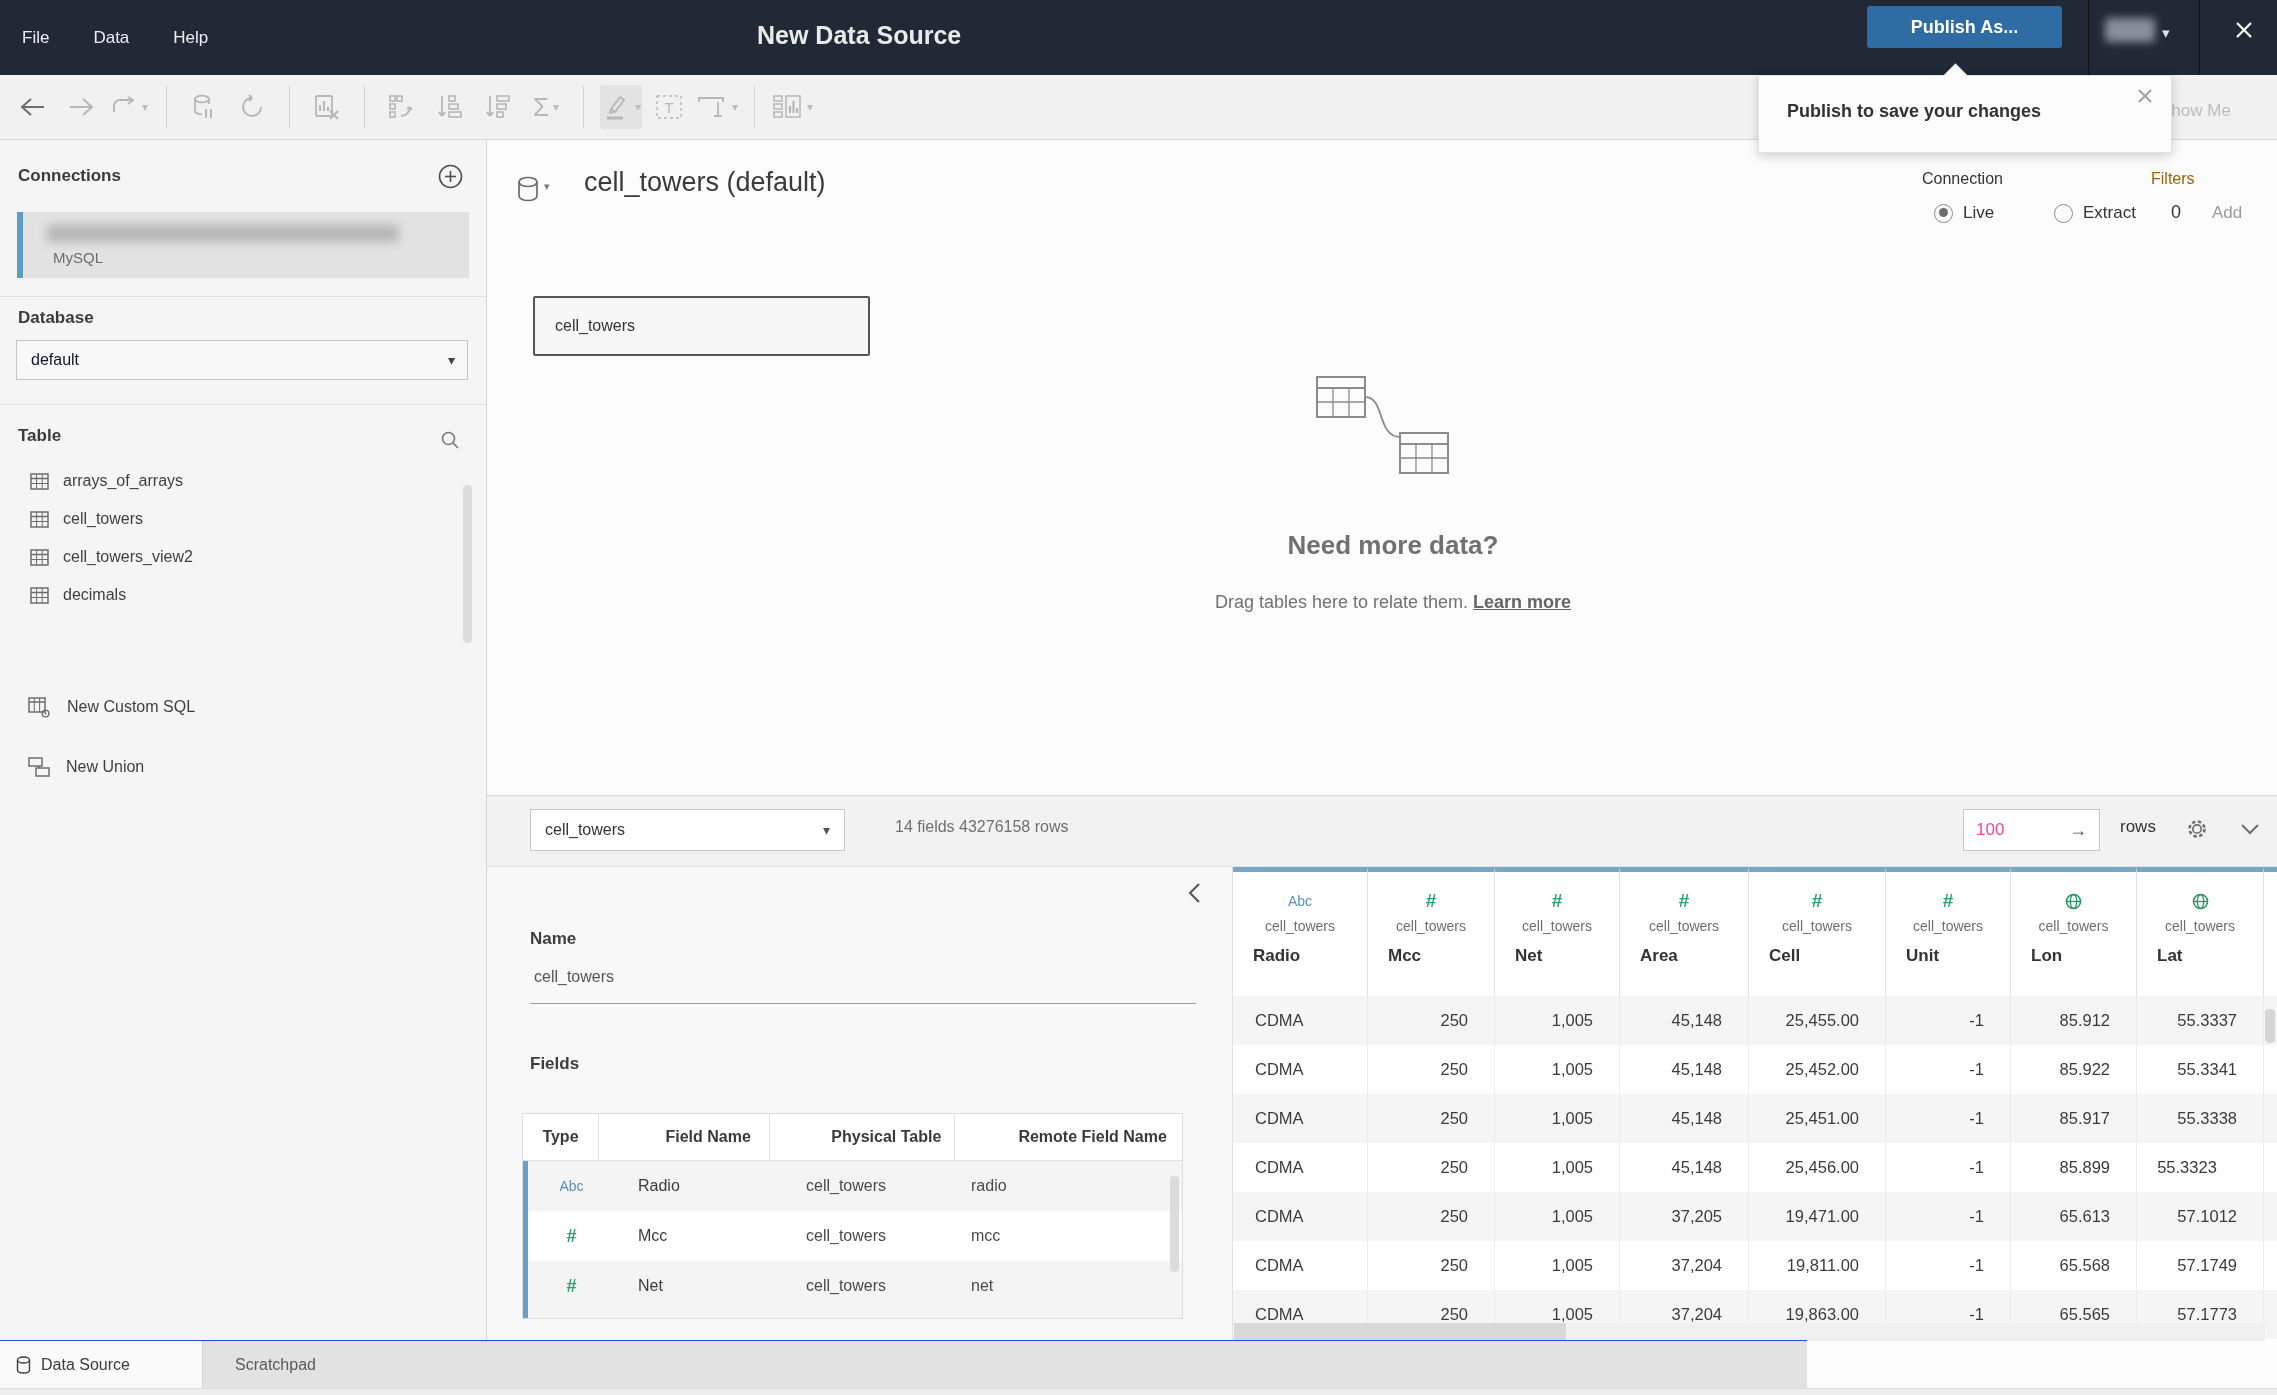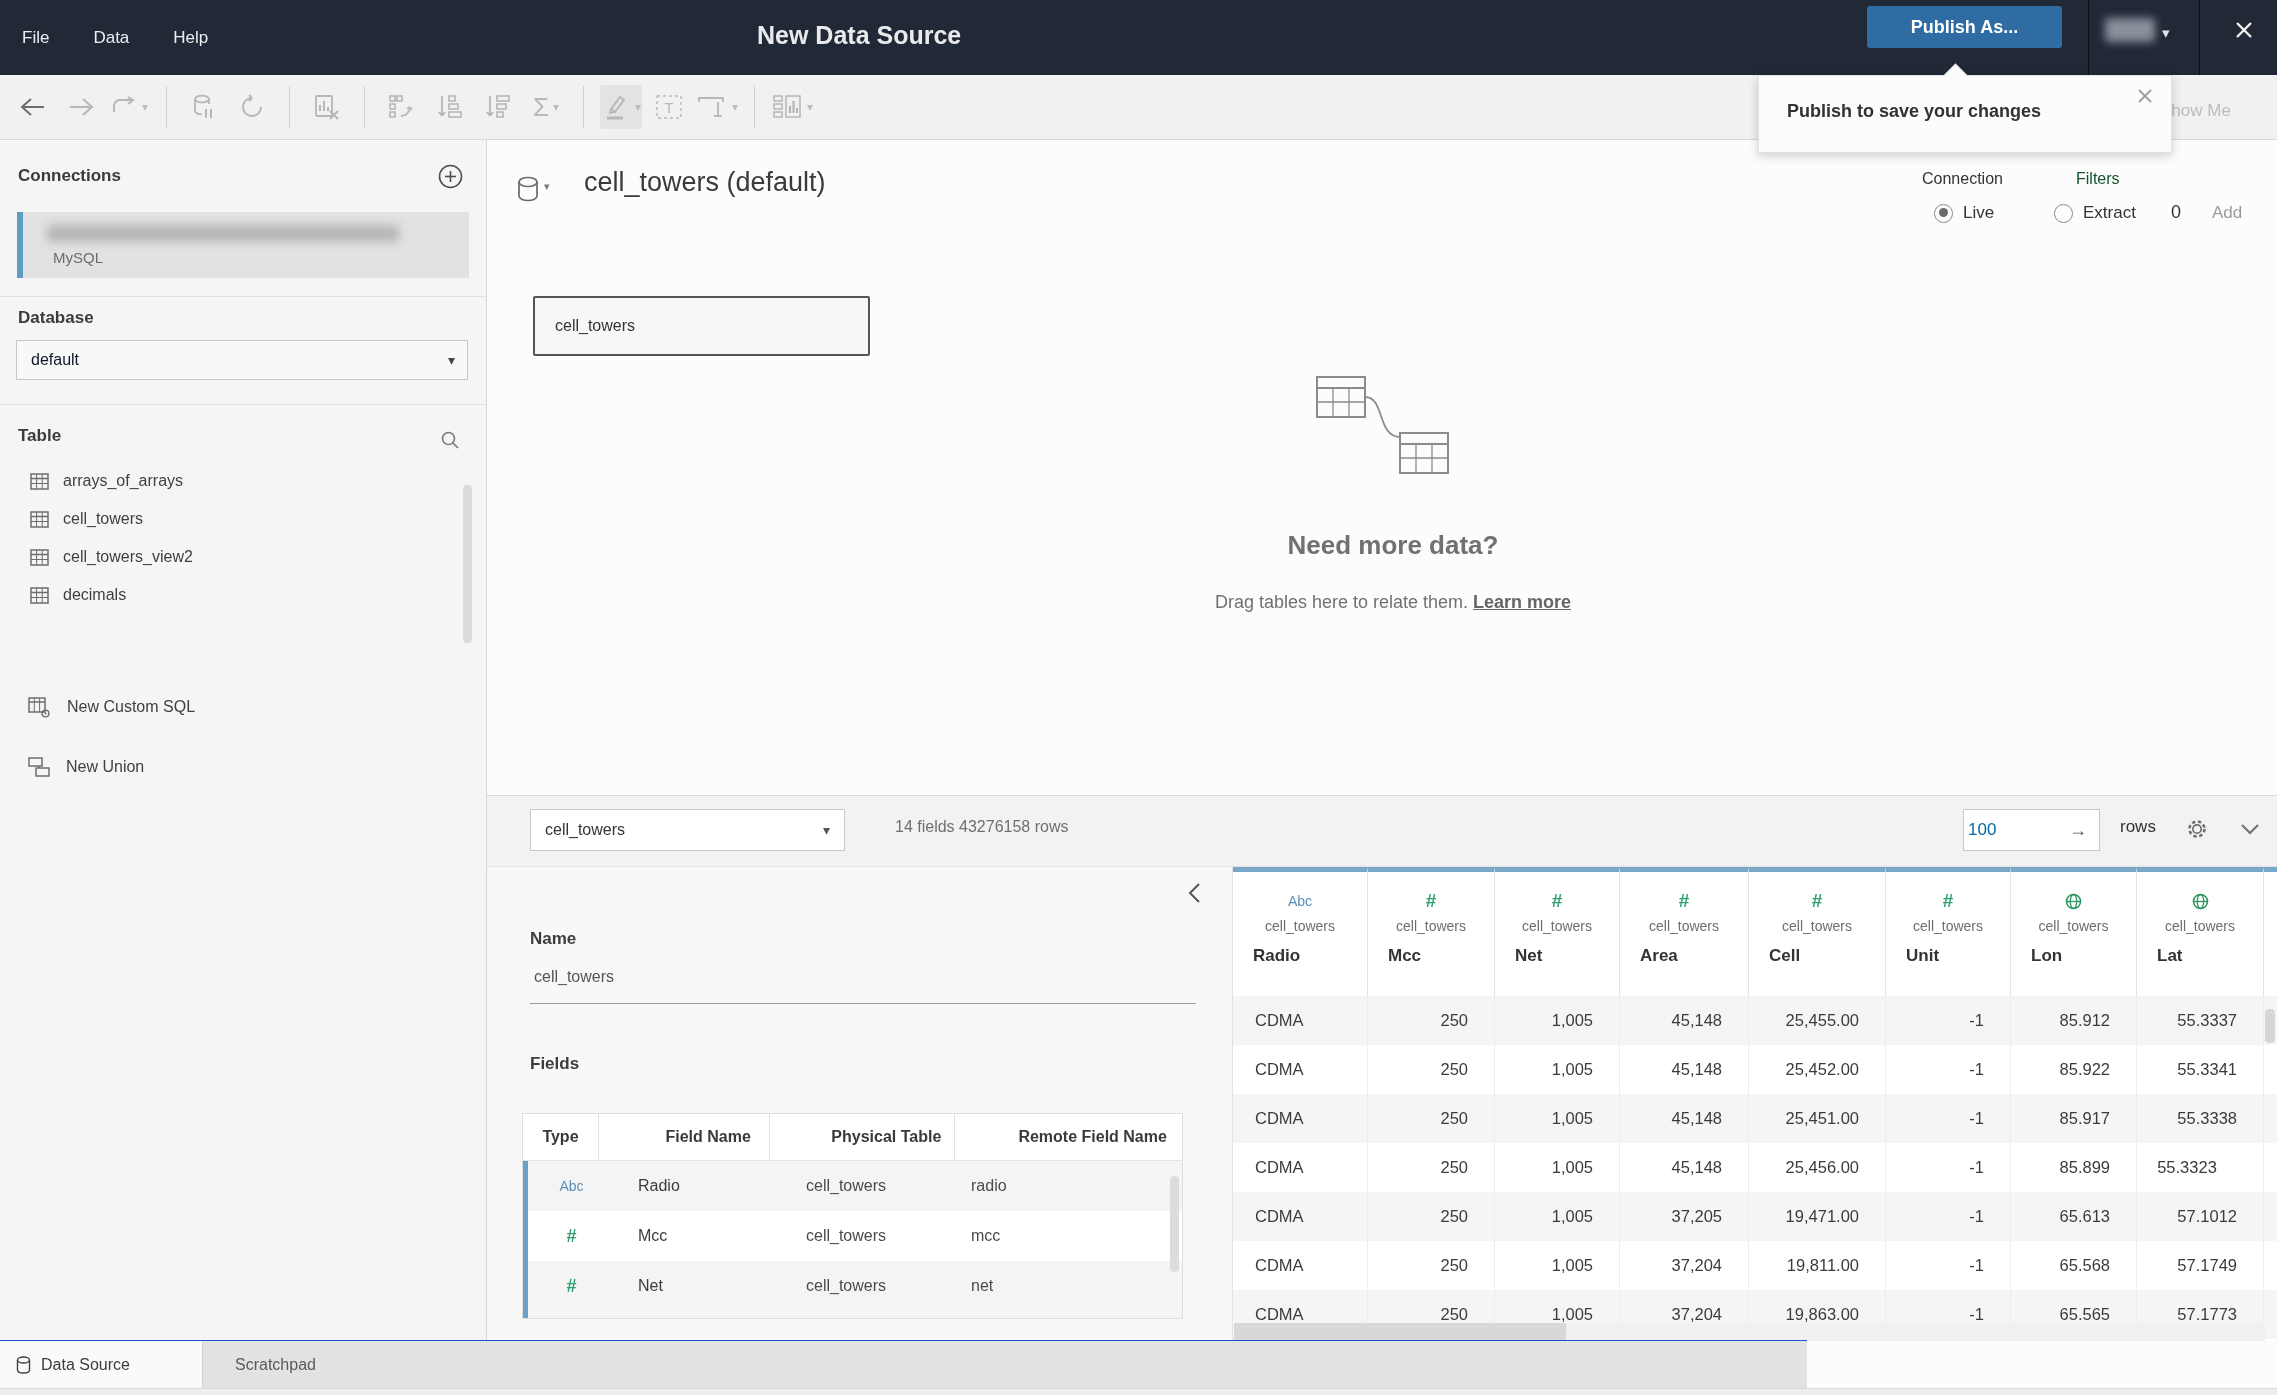--- a/index.html
+++ b/index.html
@@ -65,21 +65,21 @@
   .sb-action{position:absolute;left:0;height:42px;display:flex;align-items:center;padding-left:28px;cursor:pointer;width:430px;}
   .sb-action svg{margin-right:16px;flex:none;}
   .sb-action span{font-size:16px;color:#3f3f3f;}
 
   
   .canvas{position:absolute;left:487px;top:140px;width:1790px;height:655px;background:#fcfcfc;}
   .ds-icon{position:absolute;left:30px;top:36px;display:flex;align-items:flex-start;}
   .ds-icon .caret{font-size:11px;color:#7a7a7a;margin:4px 0 0 3px;}
   .ds-title{position:absolute;left:97px;top:27px;font-size:27px;color:#3a3a3a;}
   .conn-label{position:absolute;left:1435px;top:30px;font-size:16px;color:#333;}
-  .filters-label{position:absolute;left:1589px;top:30px;font-size:16px;color:#14532d;}
+  .filters-label{position:absolute;left:1664px;top:30px;font-size:16px;color:#a16207;}
   .radio-row{position:absolute;top:63px;display:flex;align-items:center;cursor:pointer;}
   .radio{width:19px;height:19px;border:1.5px solid #8b8b8b;border-radius:50%;background:#fdfdfd;box-sizing:border-box;}
   .radio.sel::after{content:'';display:block;width:9px;height:9px;border-radius:50%;background:#6b6b6b;margin:3.5px;}
   .radio-row span{margin-left:10px;font-size:17px;color:#333;}
   .filters-count{position:absolute;left:1684px;top:62px;font-size:18px;color:#333;}
   .filters-add{position:absolute;left:1725px;top:63px;font-size:17px;color:#9b9b9b;cursor:pointer;}
   .node-box{position:absolute;left:46px;top:156px;width:333px;height:56px;border:2px solid #555;
             border-radius:2px;background:#f7f7f7;display:flex;align-items:center;cursor:pointer;}
   .node-box span{margin-left:20px;font-size:16px;color:#333;}
   .illus{position:absolute;left:828px;top:235px;}
@@ -93,21 +93,21 @@
   .bottom{position:absolute;left:487px;top:795px;width:1790px;height:545px;background:#f8f8f8;
           border-top:1px solid #d8d8d8;box-sizing:border-box;}
   .bt-bar{position:absolute;left:0;top:0;width:1790px;height:70px;background:#f2f2f2;border-bottom:1px solid #e3e3e3;}
   .table-select{position:absolute;left:43px;top:13px;width:315px;height:42px;background:#fff;
                 border:1px solid #c8c8c8;box-sizing:border-box;display:flex;align-items:center;cursor:pointer;}
   .table-select .val{margin-left:14px;font-size:16px;color:#333;}
   .table-select .caret{position:absolute;right:14px;color:#555;font-size:14px;}
   .summary{position:absolute;left:408px;top:22px;font-size:16px;color:#6f6f6f;}
   .rows-input{position:absolute;left:1476px;top:13px;width:137px;height:42px;background:#fff;
               border:1px solid #c8c8c8;box-sizing:border-box;display:flex;align-items:center;}
-  .rows-input .val{margin-left:4px;font-size:17px;color:#0369a1;flex:1;}
+  .rows-input .val{margin-left:12px;font-size:17px;color:#ec4899;flex:1;}
   .rows-input .go{margin-right:12px;font-size:18px;color:#555;}
   .rows-label{position:absolute;left:1633px;top:21px;font-size:17px;color:#333;}
   .gear{position:absolute;left:1698px;top:21px;cursor:pointer;}
   .grid-chevron{position:absolute;left:1753px;top:27px;cursor:pointer;}
 
   
   .collapse{position:absolute;left:699px;top:85px;cursor:pointer;}
   .meta-label{position:absolute;left:43px;font-size:17px;font-weight:700;color:#3d3d3d;}
   .name-value{position:absolute;left:47px;top:172px;font-size:16px;color:#555;}
   .name-underline{position:absolute;left:43px;top:207px;width:666px;height:1px;background:#9c9c9c;}

